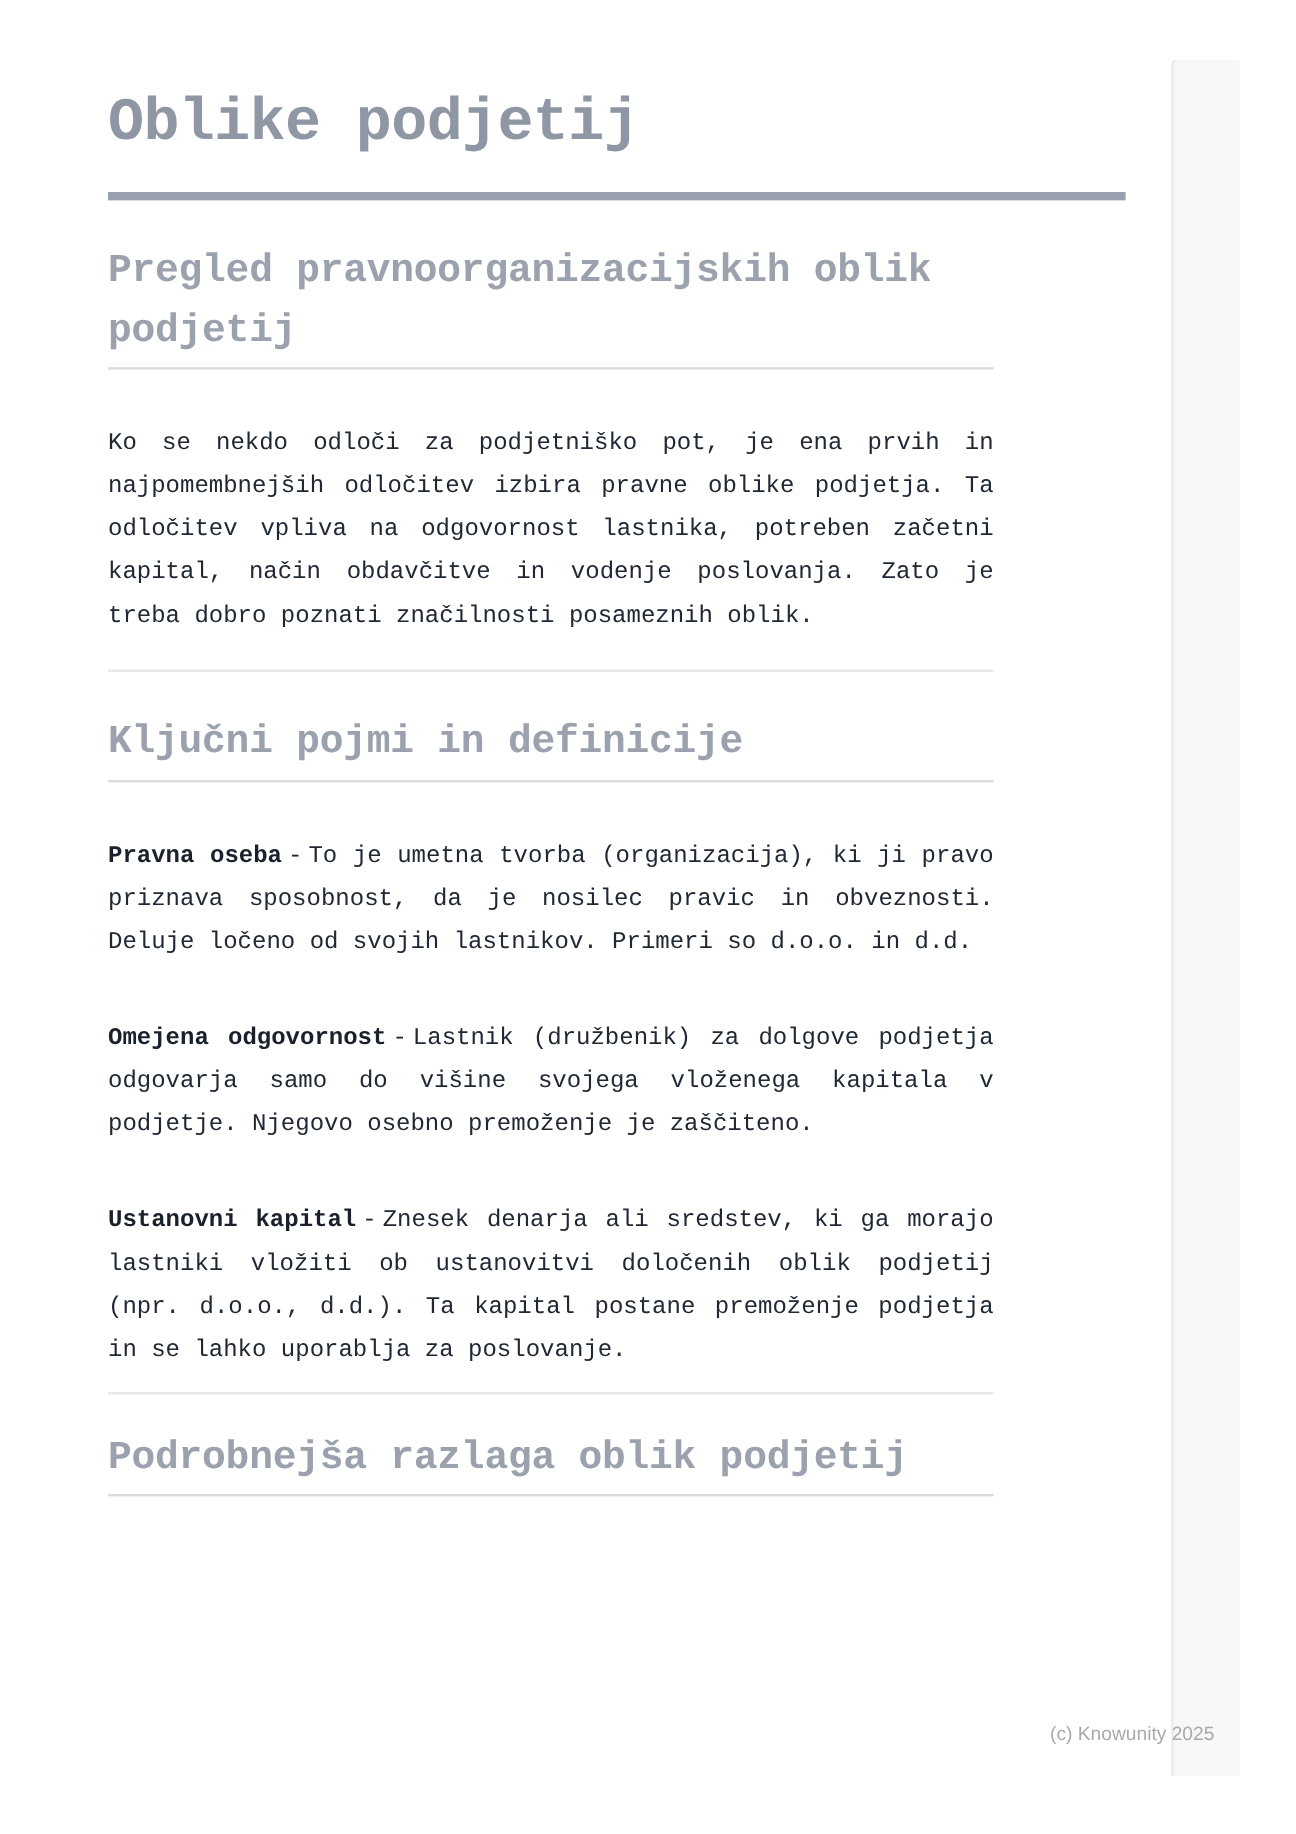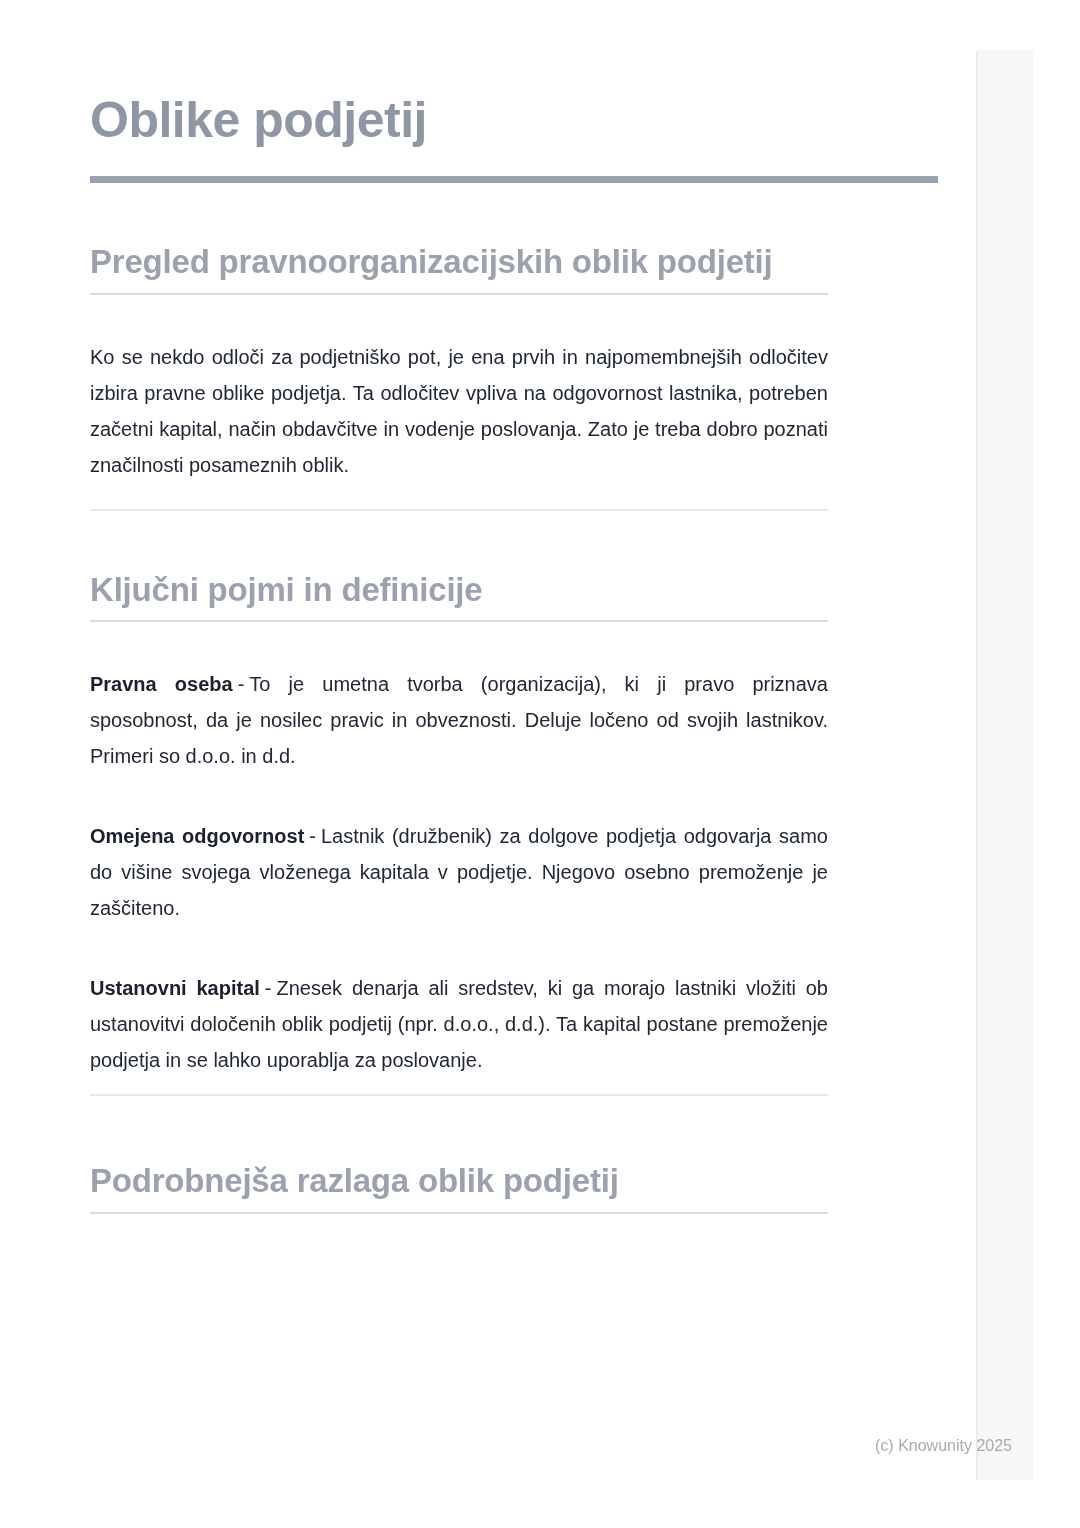--- a/index.html
+++ b/index.html
@@ -9,22 +9,23 @@
     font-family: "Liberation Sans", "DejaVu Sans", sans-serif;
     position: relative;
     overflow: hidden;
   }
   .page {
     position: absolute; inset: 0;
     background: #ffffff;
   }
   .content {
     position: absolute;
-    left: 90px; top: 92px;
+    left: 90px; top: 76px;
     width: 738px;
+    font-family: Liberation Mono, monospace;
   }
   h1.doc-title {
     font-size: 50px;
     font-weight: 800;
     letter-spacing: -0.5px;
     color: #8f96a4;
     line-height: 1.12;
   }
   .title-rule {
     width: 848px;
@@ -32,21 +33,21 @@
     background: #9aa1ae;
     margin-top: 28px;
     border: none;
   }
   h2.section-heading {
     font-size: 33px;
     font-weight: 700;
     letter-spacing: -0.2px;
     color: #9ba1ad;
     line-height: 1.5;
-    margin-top: 54px;
+    margin-top: 34px;
   }
   .heading-rule {
     width: 100%;
     height: 2px;
     background: #d9dbdf;
     margin-top: 6px;
     border: none;
   }
   p.body-par {
     margin-top: 44px;
@@ -122,21 +123,21 @@
       <span class="term">Omejena odgovornost</span><span class="sep">-</span><span>Lastnik (družbenik) za dolgove podjetja odgovarja samo do višine svojega vloženega kapitala v podjetje. Njegovo osebno premoženje je zaščiteno.</span>
     </p>
 
     <p class="body-par">
       <span class="term">Ustanovni kapital</span><span class="sep">-</span><span>Znesek denarja ali sredstev, ki ga morajo lastniki vložiti ob ustanovitvi določenih oblik podjetij (npr. d.o.o., d.d.). Ta kapital postane premoženje podjetja in se lahko uporablja za poslovanje.</span>
     </p>
 
 
     <div class="section-divider" style="margin-top:16px;"></div>
 
-    <h2 class="section-heading" style="margin-top:60px;">Podrobnejša razlaga oblik podjetij</h2>
+    <h2 class="section-heading" style="margin-top:28px;">Podrobnejša razlaga oblik podjetij</h2>
     <div class="heading-rule"></div>
 
   </div>
 
   <div class="next-page-strip"></div>
 
   <div class="watermark">(c) Knowunity 2025</div>
 
 </div>
 

